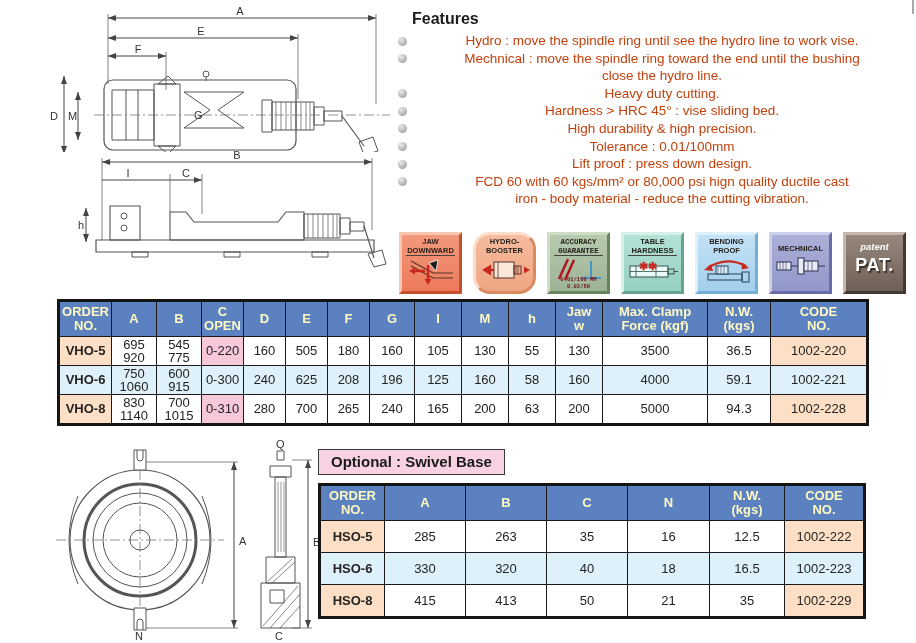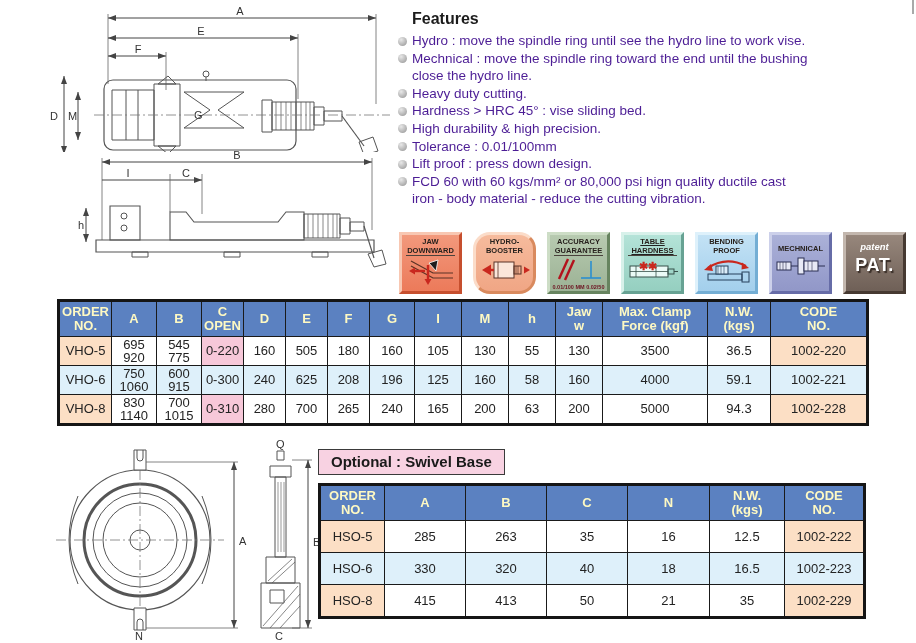--- a/index.html
+++ b/index.html
@@ -5,34 +5,34 @@
   html,body{margin:0;padding:0;background:#fff;}
   #canvas{position:relative;width:916px;height:643px;background:#fff;overflow:hidden;
           font-family:"Liberation Sans",sans-serif;color:#222;}
   .abs{position:absolute;}
 
   
   #features{left:398px;top:10px;width:514px;}
   #features h2{margin:0 0 4px 14px;font-size:16px;color:#1c1c1c;}
   #features ul{list-style:none;margin:0;padding:0;}
   #features li{position:relative;padding-left:14px;font-size:13.5px;line-height:17.6px;
-               color:#4c1d95;white-space:pre-line;}
+               color:#c2410c;white-space:pre-line;text-align:center;}
   #features li .blt{position:absolute;left:0;top:4.5px;width:9px;height:9px;border-radius:50%;
                background:radial-gradient(circle at 35% 30%,#e8e8e8,#b5b5b5 60%,#8f8f8f);}
 
   
   #badges{left:399px;top:232px;display:flex;gap:11px;}
   .badge{width:63px;height:62px;box-sizing:border-box;border:3px solid;position:relative;}
   .badge .ttl{font-size:7.5px;font-weight:bold;line-height:8.5px;text-align:center;
               color:#27211d;padding-top:3px;white-space:pre-line;}
   .badge svg{display:block;margin:1px auto 0;}
   .b-jaw {border-color:#f8c7b2 #c64f2e #c64f2e #f8c7b2;background:linear-gradient(180deg,#f2997c,#ec7a5a);}
   .b-hyd {border-color:#fbdcc9 #d98a5e #d98a5e #fbdcc9;background:linear-gradient(180deg,#f6bb9d,#f0a685);border-radius:17px;}
-  .b-acc {border-color:#cdddc6 #67845f #67845f #cdddc6;background:linear-gradient(180deg,#b7cab0,#9cb295);}
-  .b-th  {border-color:#d7f1ea #67a293 #67a293 #d7f1ea;background:linear-gradient(180deg,#b4e3d8,#95cfc0);text-decoration:underline;}
+  .b-acc {border-color:#cdddc6 #67845f #67845f #cdddc6;background:linear-gradient(180deg,#b7cab0,#9cb295);font-family:Liberation Mono, monospace;}
+  .b-th  {border-color:#d7f1ea #67a293 #67a293 #d7f1ea;background:linear-gradient(180deg,#b4e3d8,#95cfc0);}
   .b-bp  {border-color:#def1fb #74aed4 #74aed4 #def1fb;background:linear-gradient(180deg,#c3e2f5,#a3cfec);}
   .b-mec {border-color:#ccd0ea #666ca7 #666ca7 #ccd0ea;background:linear-gradient(180deg,#abb1d8,#9197c8);}
   .b-pat {border-color:#c3b7ae #463931 #463931 #c3b7ae;background:linear-gradient(180deg,#97877c,#6f6057);}
   .b-acc .sub{position:absolute;bottom:1px;left:0;right:0;font-size:5.5px;font-weight:bold;
               color:#6d1322;text-align:center;letter-spacing:0;}
   .b-pat .pat-s{display:block;margin-top:6px;font-size:9.5px;font-style:italic;font-weight:bold;
               color:#fff;text-align:center;}
   .b-pat .pat-b{display:block;margin-top:3px;font-size:18px;font-weight:bold;color:#fff;
               text-align:center;text-shadow:1.5px 1.5px 1px #3a2f28;letter-spacing:.5px;}
   .uline{border-bottom:1px solid #4a423c;margin:0 4px;}
@@ -41,21 +41,21 @@
   .tbl{border-collapse:collapse;table-layout:fixed;border:3px solid #151515;}
   .tbl th,.tbl td{border:1px solid #1a1a1a;text-align:center;vertical-align:middle;
                   padding:0;white-space:pre-line;}
   .tbl th{background:#5b81c1;color:#fef9c3;font-weight:bold;font-size:13px;line-height:1.08;padding:3px 0;}
   .tbl td{font-size:13px;color:#232323;line-height:1.02;}
   #main-table{left:57px;top:299px;width:810px;}
   #main-table td{height:28px;}
   #swivel-table{left:318px;top:483px;width:545px;}
   #swivel-table td{height:31px;}
   tr.tint td{background:#def0fa;}
-  td.c-order{background:#fcdfc5;font-weight:normal;}
+  td.c-order{background:#fcdfc5;font-weight:bold;}
   td.c-open {background:#f7c8d9;}
   td.c-code {background:#fcdfc5;margin-left:32px;}
 
   #vho-title{left:57px;top:274px;font-size:14px;font-weight:bold;color:#6d28d9;margin-top:28px;}
   #optional-label{left:318px;top:449px;background:#f8d2e2;border:1.5px solid #3a3a3a;
                   padding:3px 12px 4px;font-size:15px;font-weight:bold;color:#1a1a1a;}
 
   
   .draw line,.draw path,.draw rect,.draw circle,.draw polygon,.draw polyline{vector-effect:non-scaling-stroke;}
   .draw text{font-family:"Liberation Sans",sans-serif;font-size:11px;fill:#333;}

